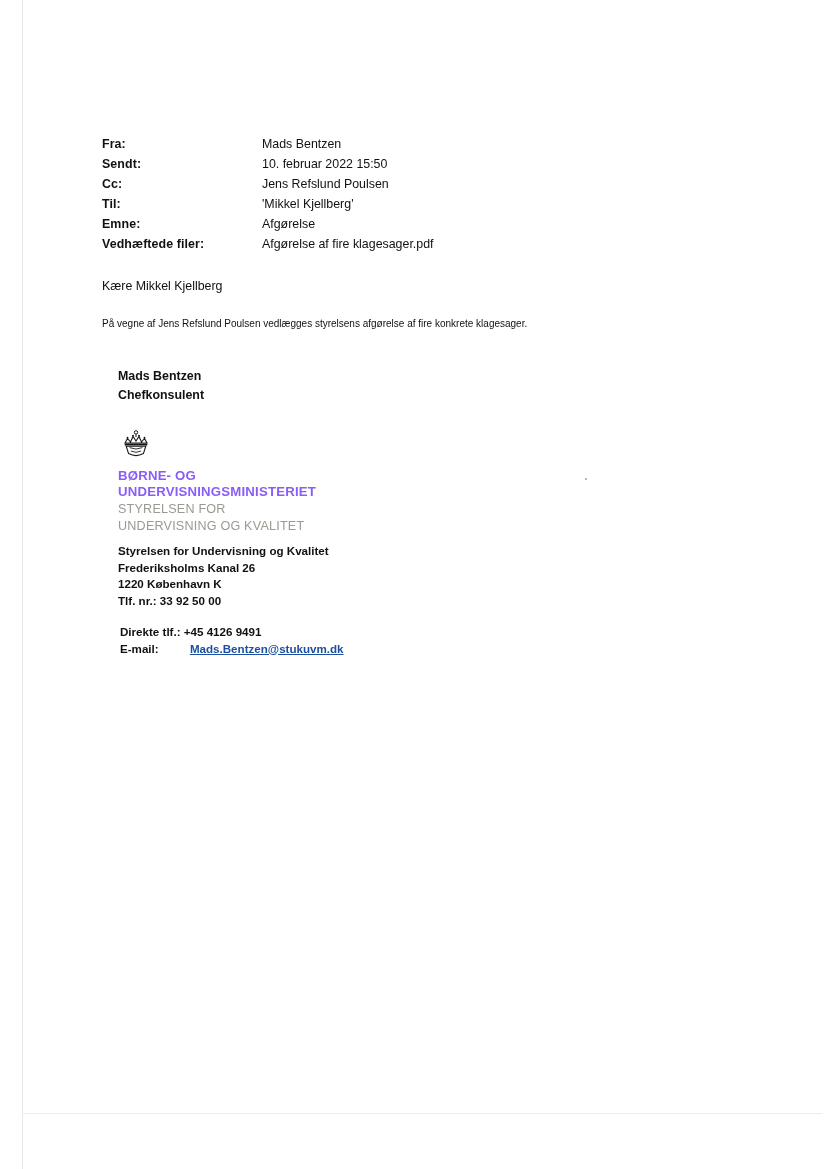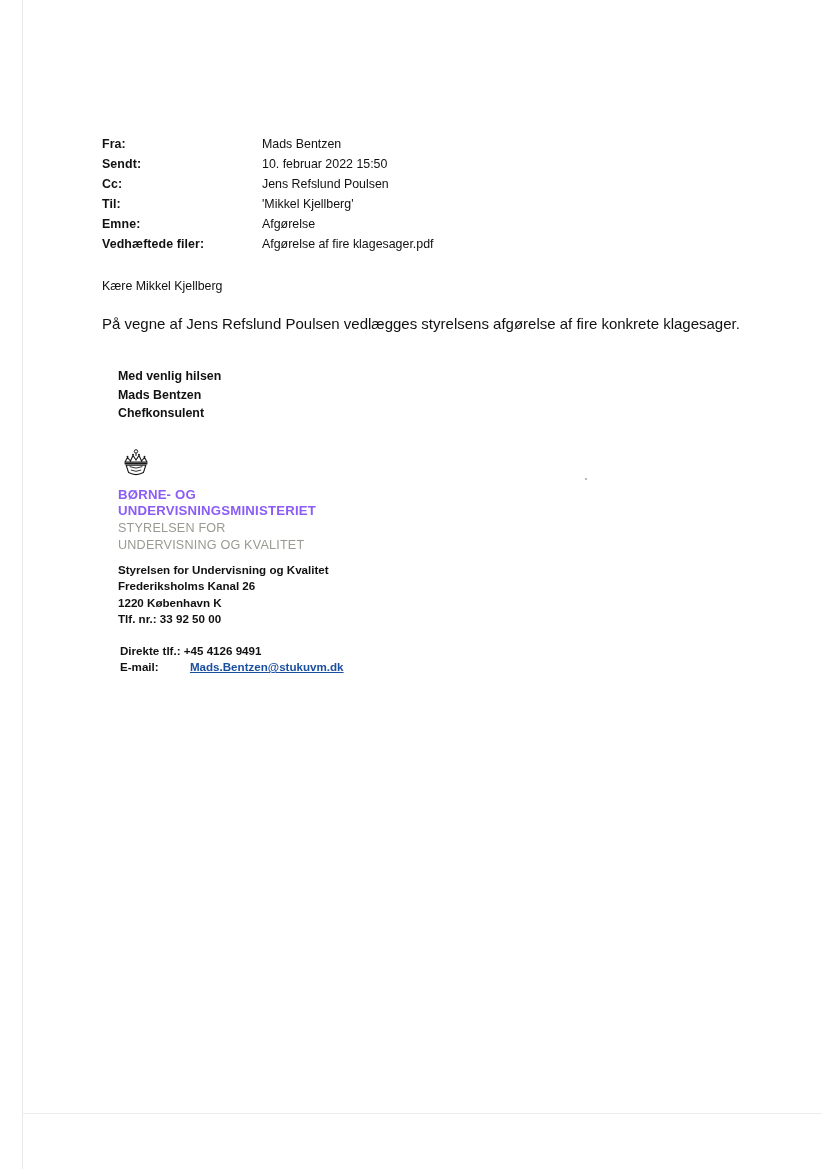--- a/index.html
+++ b/index.html
@@ -70,21 +70,21 @@
   }
 
   
   .greeting {
     margin-top: 22px;
     font-size: 12.4px;
     line-height: 18px;
   }
   .para {
     margin-top: 20px;
-    font-size: 15px;
+    font-size: 10px;
     line-height: 18px;
   }
 
   
   .sig {
     margin-top: 34px;
     margin-left: 16px;
     font-size: 12.4px;
     line-height: 18.5px;
     font-weight: bold;
@@ -190,21 +190,20 @@
         <td class="value">Afgørelse af fire klagesager.pdf</td>
       </tr>
     </tbody>
       </table>
 
     <div class="greeting">Kære Mikkel Kjellberg</div>
 
     <div class="para">På vegne af Jens Refslund Poulsen vedlægges styrelsens afgørelse af fire konkrete klagesager.</div>
 
     <div class="sig">
-      <div>Med venlig hilsen</div>
       <div>Mads Bentzen</div>
       <div>Chefkonsulent</div>
     </div>
 
     <div class="logo">
       <svg viewBox="0 0 40 30" width="40" height="30" xmlns="http://www.w3.org/2000/svg">
         <g fill="#1a1a1a">
           <circle cx="20" cy="2.4" r="1.7" fill="none" stroke="#1a1a1a" stroke-width="1"></circle>
           <path d="M20 4.2 L20 7" stroke="#1a1a1a" stroke-width="1" fill="none"></path>
           <path d="M9 13 L11.5 8.5 L14.5 12 L17 6.5 L20 11 L23 6.5 L25.5 12 L28.5 8.5 L31 13 Z" fill="none" stroke="#1a1a1a" stroke-width="1.1"></path>

